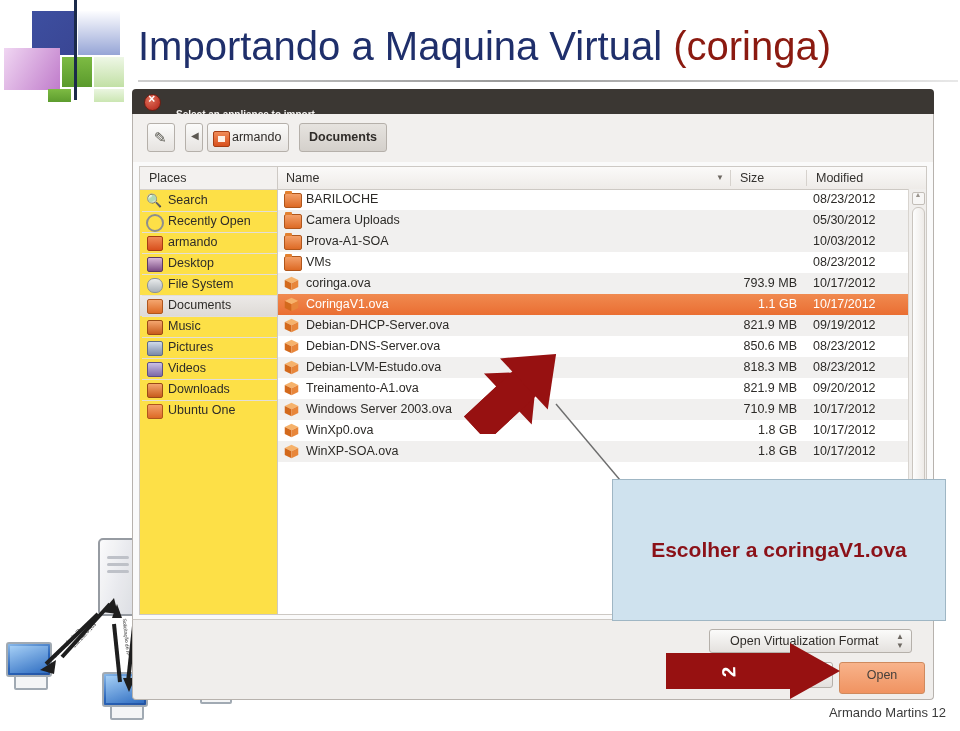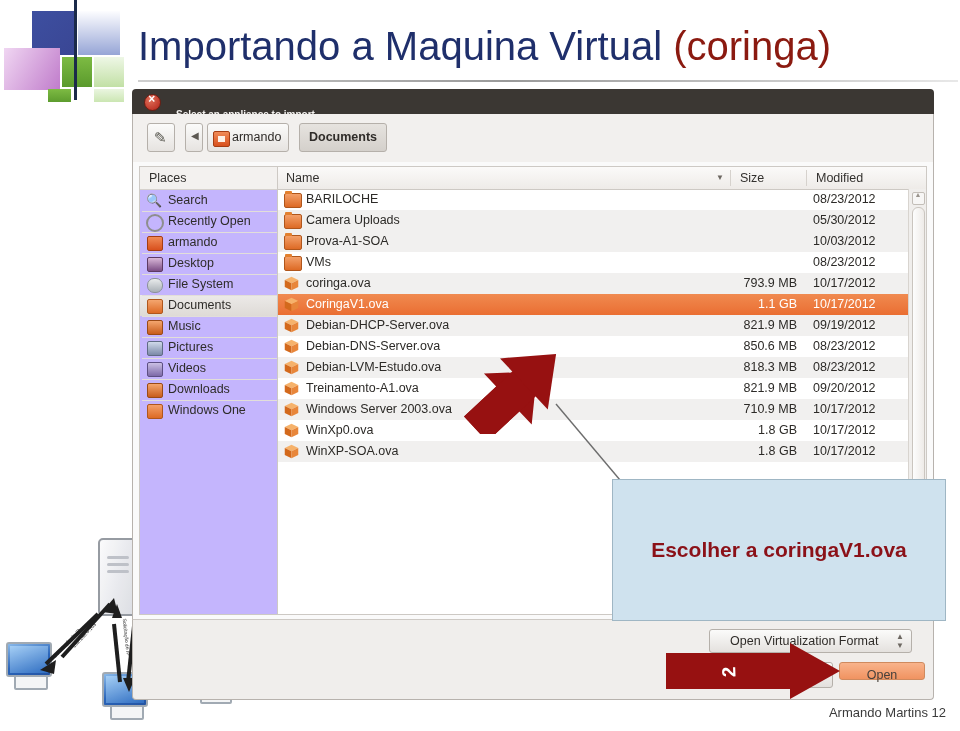--- a/index.html
+++ b/index.html
@@ -54,21 +54,21 @@
   #crumb-home{left:74px;top:9px;height:29px;padding:0 7px 0 24px;line-height:27px;font-size:12.5px;color:#2f2c29;}
   #crumb-home .homeicon{position:absolute;left:5px;top:7px;width:15px;height:14px;border-radius:2px;
     background:linear-gradient(to bottom,#f08b57,#d8501d);border:1px solid #a53d13;}
   #crumb-home .homeicon:after{content:"";position:absolute;left:4px;top:4px;width:7px;height:6px;background:#fdf0e6;}
   #crumb-docs{left:166px;top:9px;height:29px;padding:0 9px;line-height:27px;font-size:12.5px;
     font-weight:bold;color:#2f2c29;background:linear-gradient(to bottom,#e6e3df,#d4d0cb);}
   
   #dlgbody{position:absolute;left:0;top:73px;right:0;height:457px;
     border-left:1px solid #b7b2ad;border-right:1px solid #b7b2ad;background:#fafafa;}
   #places{position:absolute;left:6px;top:4px;width:150px;bottom:4px;
-    background:#c4b5fd;border:1px solid #cdc9c4;box-sizing:border-box;}
+    background:#fde047;border:1px solid #cdc9c4;box-sizing:border-box;}
   #places .hdr{height:22px;line-height:22px;padding-left:9px;font-size:12.5px;color:#33312e;
     border-bottom:1px solid #d5d1cc;background:#f3f1ef;}
   .place{position:relative;height:21px;line-height:21px;padding-left:28px;font-size:12.5px;color:#2e2c29;white-space:nowrap;}
   .place.sel{background:linear-gradient(to bottom,#eceae8,#dedad6);}
   .place .ic{position:absolute;left:7px;top:4px;width:14px;height:13px;border-radius:2px;}
   .place .sep{position:absolute;left:2px;right:2px;top:0;height:1px;background:#e2ded9;}
   
   #filepane{position:absolute;left:144px;top:4px;right:6px;bottom:4px;
     background:#ffffff;border:1px solid #cdc9c4;box-sizing:border-box;overflow:hidden;}
   #colhdr{position:relative;height:22px;background:linear-gradient(to bottom,#fbfaf9,#eeebe8);
@@ -95,21 +95,21 @@
   
   #dlgfoot{position:absolute;left:0;top:530px;right:0;height:81px;background:#f0eeec;
     border:1px solid #b7b2ad;border-top:1px solid #cdc9c4;border-bottom-left-radius:4px;border-bottom-right-radius:4px;box-sizing:border-box;}
   #filter{position:absolute;left:576px;top:9px;width:203px;height:24px;box-sizing:border-box;
     border:1px solid #b5b0aa;border-radius:3px;background:linear-gradient(to bottom,#fbfbfa,#e4e1de);
     font-size:12.5px;color:#2f2c29;line-height:22px;padding-left:20px;}
   #filter .spin{position:absolute;right:7px;top:2px;font-size:8px;color:#6d6862;line-height:9px;text-align:center;}
   #btn-cancel{position:absolute;left:614px;top:42px;width:86px;height:26px;box-sizing:border-box;
     border:1px solid #b5b0aa;border-radius:3px;background:linear-gradient(to bottom,#fbfbfa,#e3e0dd);
     font-size:12.5px;color:#35322f;line-height:24px;text-align:center;}
-  #btn-open{position:absolute;left:706px;top:42px;width:86px;height:18px;box-sizing:border-box;
+  #btn-open{position:absolute;left:706px;top:42px;width:86px;height:32px;box-sizing:border-box;
     border:1px solid #cf8a5e;border-radius:3px;background:linear-gradient(to bottom,#f8b38b,#f09361);
     font-size:12.5px;color:#46403b;line-height:24px;text-align:center;}
   
   #leader{position:absolute;left:0;top:0;width:960px;height:731px;pointer-events:none;}
   .arrowwrap{position:absolute;}
   .arrownum{position:absolute;color:#ffffff;font-size:19px;font-weight:bold;}
   #callout{position:absolute;left:612px;top:479px;width:334px;height:142px;box-sizing:border-box;
     background:#cfe2ee;border:1px solid #9fb6c4;
     display:flex;align-items:center;justify-content:center;}
   #callout .txt{font-size:21px;font-weight:bold;color:#8b1118;text-align:center;}
@@ -211,21 +211,21 @@
           <div class="place"><span class="ic" style="left:6px;top:3px;width:14px;height:15px;color:#3a63ad;font-size:13px;line-height:15px;">🔍</span><span>Search</span></div>
           <div class="place"><span class="sep"></span><span class="ic" style="left:6px;top:3px;width:14px;height:14px;border:2px solid #8e8e8e;border-radius:50%;"></span><span>Recently Open</span></div>
           <div class="place"><span class="sep"></span><span class="ic" style="background:linear-gradient(to bottom,#f08b57,#d8501d);border:1px solid #a53d13;"></span><span>armando</span></div>
           <div class="place"><span class="sep"></span><span class="ic" style="background:linear-gradient(to bottom,#d8b7d8,#7b4d84);border:1px solid #5c3a63;"></span><span>Desktop</span></div>
           <div class="place"><span class="sep"></span><span class="ic" style="background:linear-gradient(to bottom,#e9ebec,#a9b0b6);border:1px solid #8b9299;border-radius:7px;"></span><span>File System</span></div>
           <div class="place sel"><span class="sep"></span><span class="ic" style="background:linear-gradient(to bottom,#f4a66f,#dd6a25);border:1px solid #b0561c;"></span><span>Documents</span></div>
           <div class="place"><span class="sep"></span><span class="ic" style="background:linear-gradient(to bottom,#f4a66f,#c85c1c);border:1px solid #9a4a16;"></span><span>Music</span></div>
           <div class="place"><span class="sep"></span><span class="ic" style="background:linear-gradient(to bottom,#cfd9ea,#7b89a8);border:1px solid #5f6b85;"></span><span>Pictures</span></div>
           <div class="place"><span class="sep"></span><span class="ic" style="background:linear-gradient(to bottom,#cbbfe4,#7d6aa8);border:1px solid #5d4f83;"></span><span>Videos</span></div>
           <div class="place"><span class="sep"></span><span class="ic" style="background:linear-gradient(to bottom,#f4a66f,#c85c1c);border:1px solid #9a4a16;"></span><span>Downloads</span></div>
-          <div class="place"><span class="sep"></span><span class="ic" style="background:linear-gradient(to bottom,#f3a06a,#dd6a25);border:1px solid #b0561c;"></span><span>Windows One</span></div>
+          <div class="place"><span class="sep"></span><span class="ic" style="background:linear-gradient(to bottom,#f3a06a,#dd6a25);border:1px solid #b0561c;"></span><span>Ubuntu One</span></div>
         </div>
     </div>
 
     <div id="filepane">
       <div id="colhdr">
         <div class="c" style="left:8px;">Name</div>
         <div class="c" style="left:438px;font-size:8px;color:#6d6862;">▼</div>
         <div class="div" style="left:452px;"></div>
         <div class="c" style="left:462px;">Size</div>
         <div class="div" style="left:528px;"></div>

